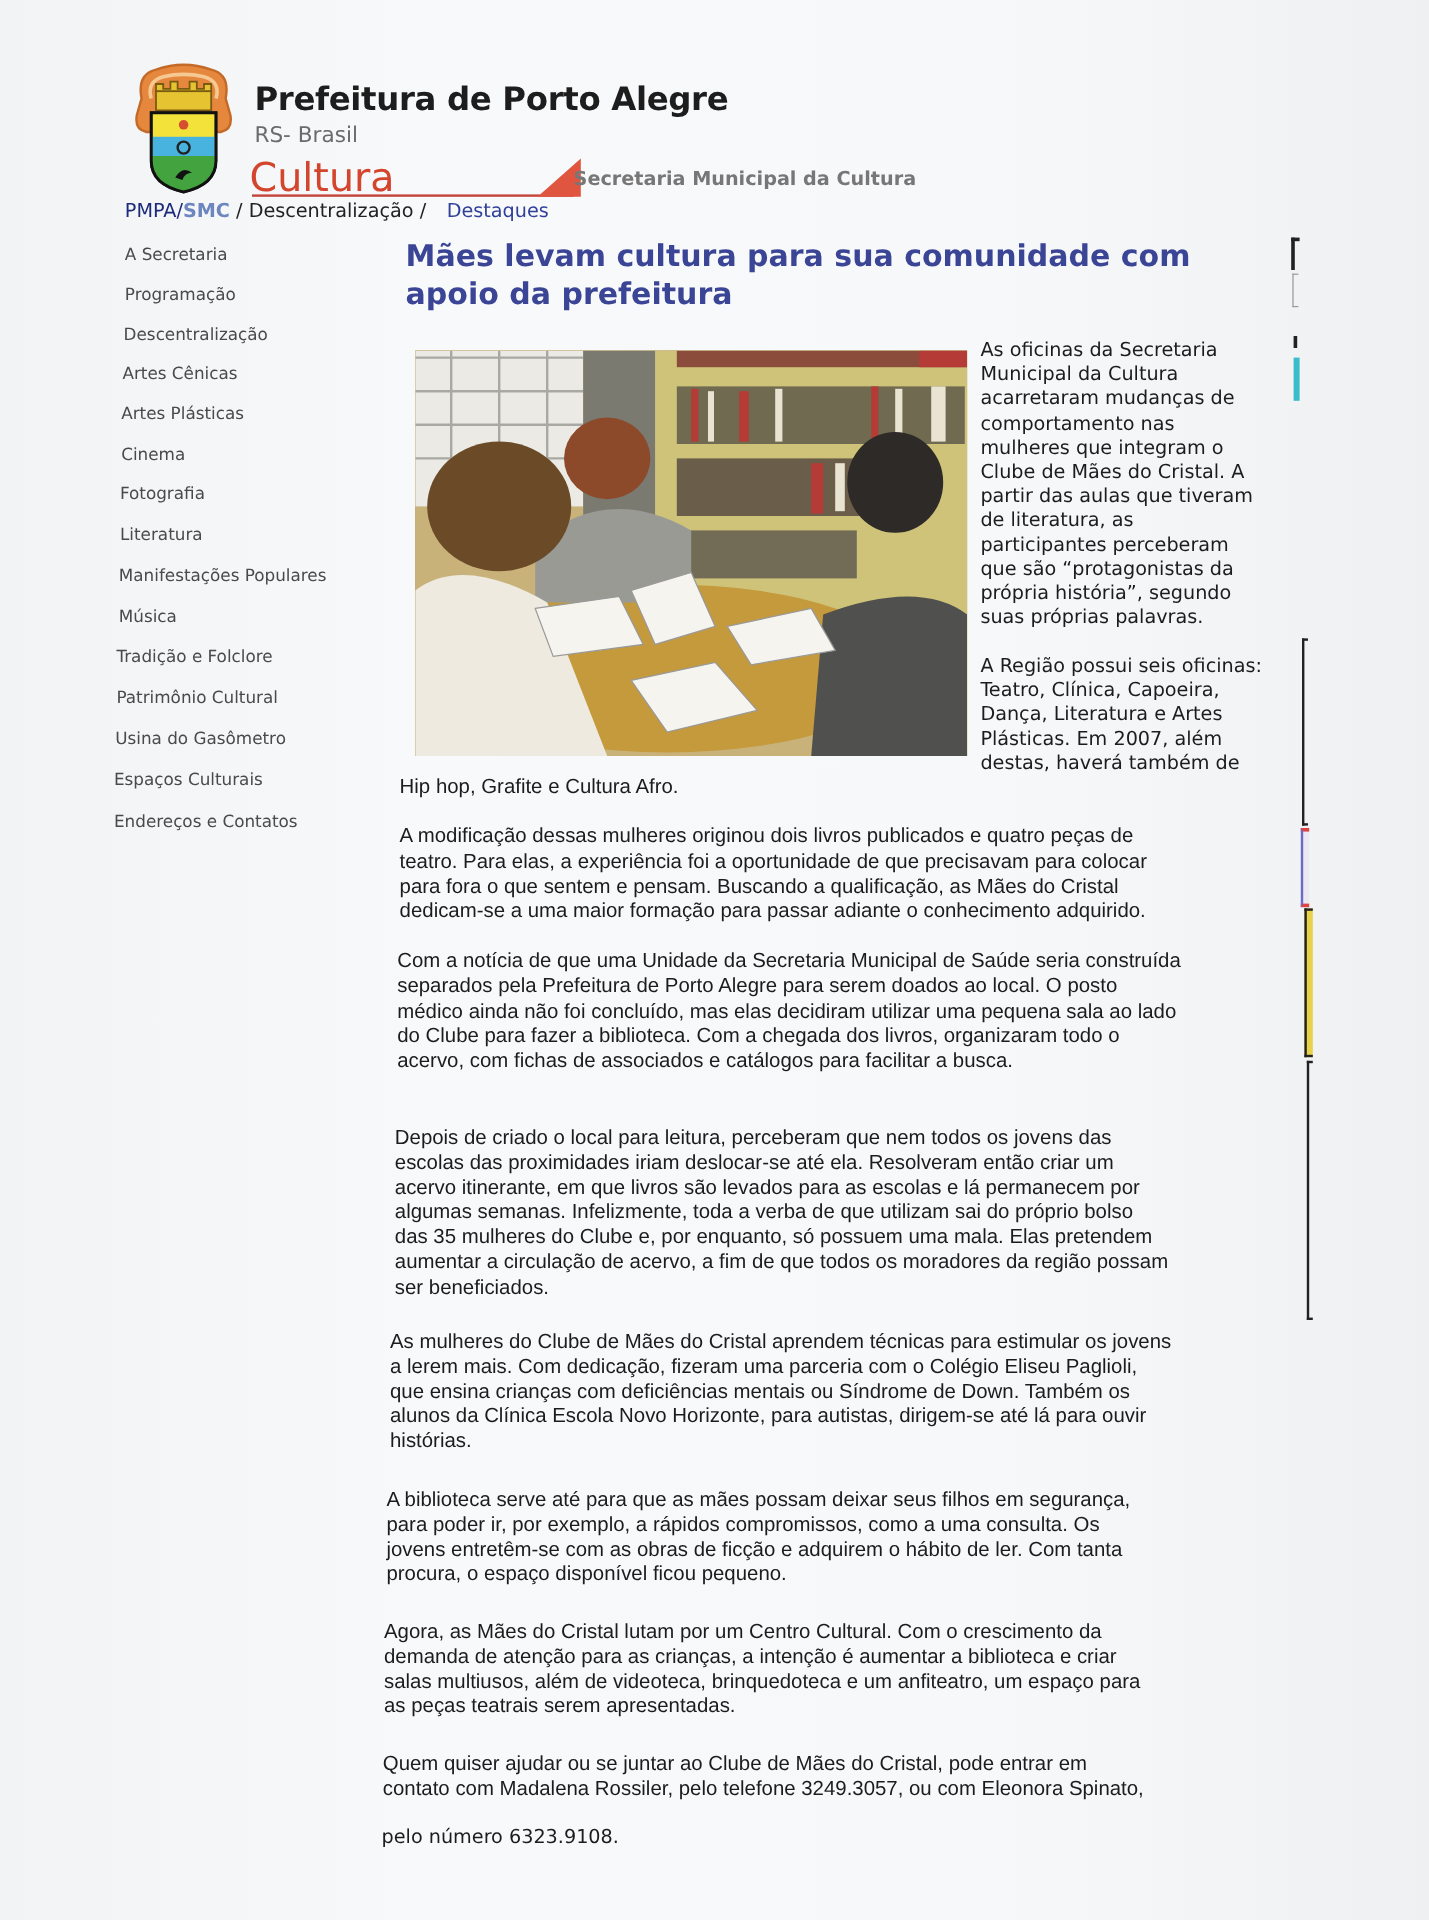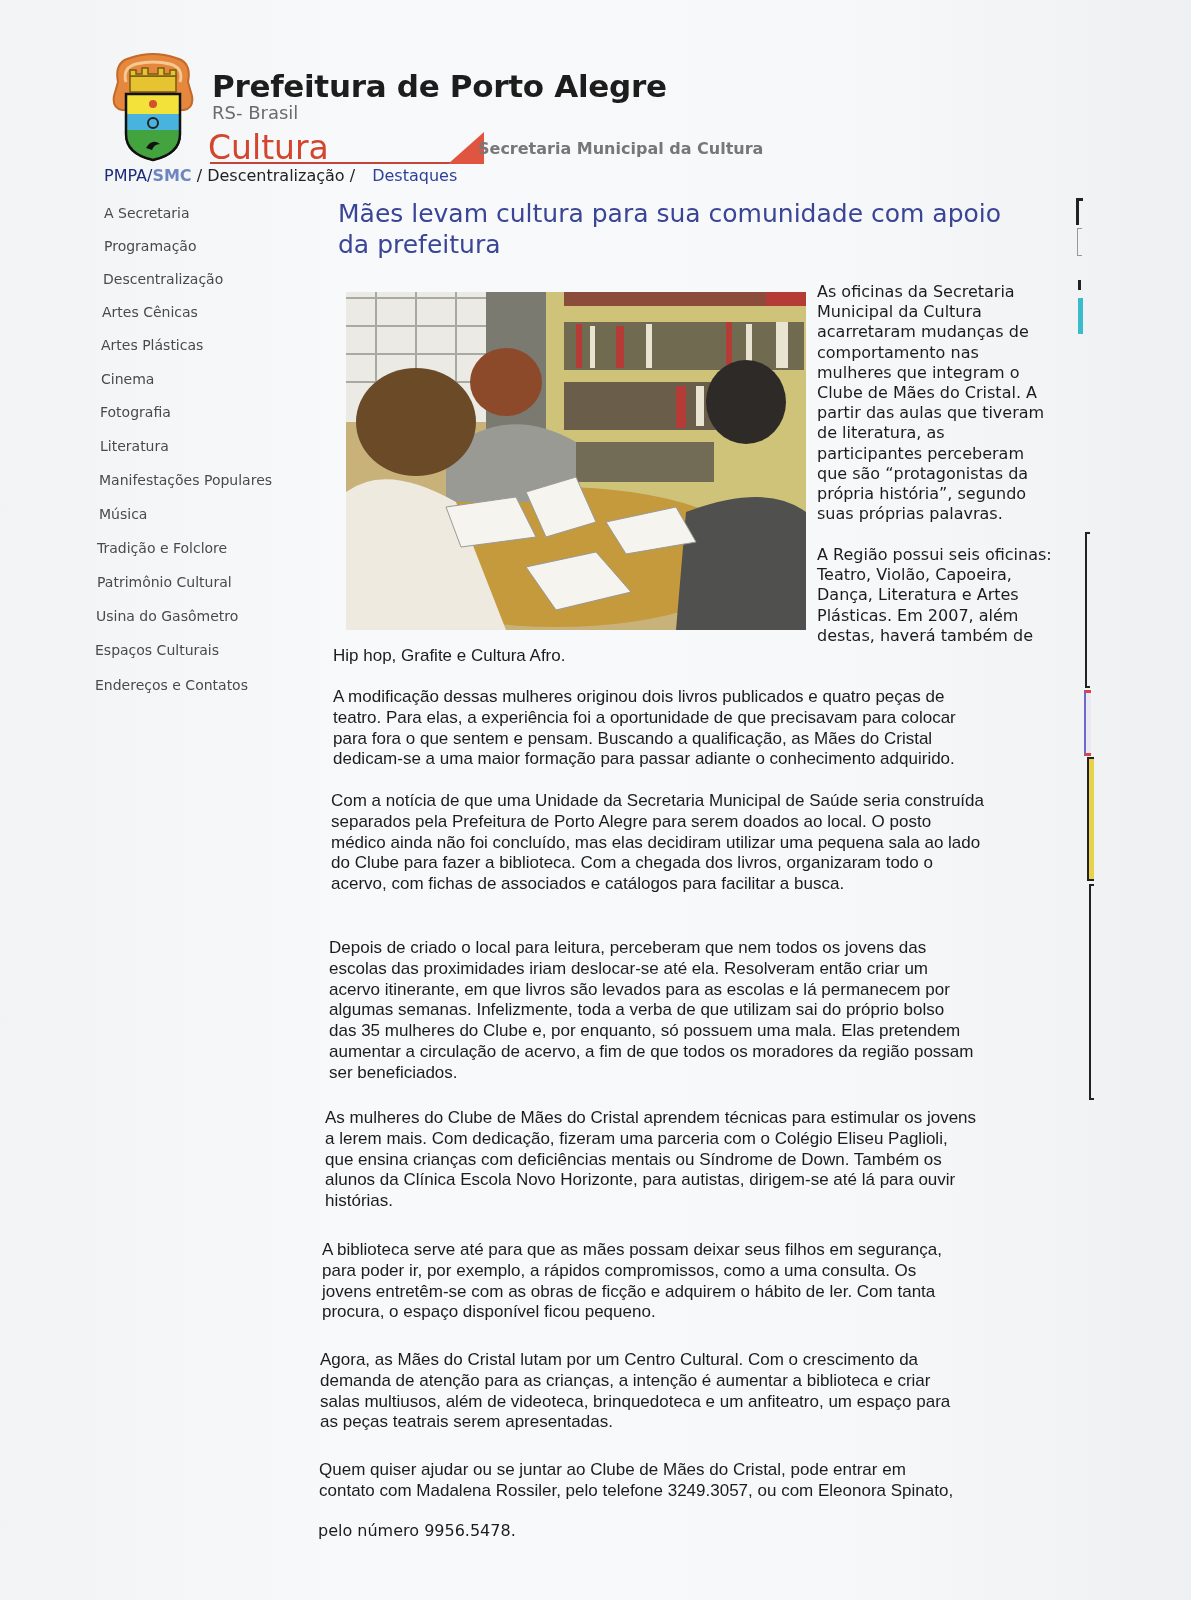--- a/index.html
+++ b/index.html
@@ -5,36 +5,36 @@
     html, body { margin: 0; padding: 0; }
     body {
       width: 1191px; height: 1600px; overflow: hidden;
       background: linear-gradient(90deg, #f2f3f5 0%, #f8f9fb 30%, #f7f8fa 70%, #eef0f2 100%);
       font-family: "DejaVu Sans", sans-serif;
       color: #1c1c1c;
       position: relative;
     }
     .header { position: absolute; left: 108px; top: 52px; width: 760px; height: 120px; }
     .crest { position: absolute; left: 0; top: 0; width: 90px; height: 112px; }
-    .site-title { position: absolute; left: 104px; top: 16px; font-size: 31px; font-weight: bold; color: #1d1d1d; letter-spacing: -0.3px; white-space: nowrap; }
+    .site-title { position: absolute; left: 104px; top: 16px; font-size: 27px; font-weight: bold; color: #1d1d1d; letter-spacing: -0.3px; white-space: nowrap; }
     .site-sub { position: absolute; left: 104px; top: 50px; font-size: 18px; color: #6b6b6b; }
     .section-title { position: absolute; left: 100px; top: 76px; font-size: 33px; color: #d3452c; font-weight: normal; }
     .red-line { position: absolute; left: 102px; top: 110px; width: 268px; height: 2px; background: #c3453a; }
     .red-tri { position: absolute; left: 340px; top: 80px; width: 0; height: 0; border-left: 36px solid transparent; border-bottom: 32px solid #df5540; }
     .dept-title { position: absolute; left: 370px; top: 87px; font-size: 16px; color: #777; font-weight: bold; white-space: nowrap; }
 
     .breadcrumb { position: absolute; left: 104px; top: 166px; font-size: 16px; white-space: nowrap; color: #222; }
     .breadcrumb .c-navy { color: #1b2a7a; }
     .breadcrumb .c-lite { color: #6d86c0; font-weight: bold; }
     .breadcrumb .c-blue { color: #2f3f9a; margin-left: 12px; }
 
     .sidebar { position: absolute; left: 92px; top: 200px; width: 210px; }
     .nav-item { position: absolute; font-size: 14px; color: #4a4a4a; white-space: nowrap; cursor: pointer; }
 
-    .article-title { position: absolute; left: 338px; top: 198px; width: 700px; font-size: 25px; font-weight: normal; color: #3b4596; line-height: 31px; }
+    .article-title { position: absolute; left: 338px; top: 198px; width: 700px; font-size: 25px; font-weight: bold; color: #3b4596; line-height: 31px; }
 
     .photo { position: absolute; left: 346px; top: 292px; width: 460px; height: 338px; overflow: hidden; background: #b69a55; }
 
     .p-side { position: absolute; left: 817px; width: 260px; font-size: 16px; line-height: 20.2px; color: #1c1c1c; }
 
     .para { position: absolute; font-family: "Liberation Sans", sans-serif; font-size: 17px; line-height: 20.8px; color: #1c1c1c; }
 
     .edge { position: absolute; }
   </style>
 </head>
@@ -150,21 +150,21 @@
   <div>Clube de Mães do Cristal. A</div>
   <div>partir das aulas que tiveram</div>
   <div>de literatura, as</div>
   <div>participantes perceberam</div>
   <div>que são “protagonistas da</div>
   <div>própria história”, segundo</div>
   <div>suas próprias palavras.</div>
 </div>
 <div class="p-side" style="top:545px">
   <div>A Região possui seis oficinas:</div>
-  <div>Teatro, Violão, Capoeira,</div>
+  <div>Teatro, Clínica, Capoeira,</div>
   <div>Dança, Literatura e Artes</div>
   <div>Plásticas. Em 2007, além</div>
   <div>destas, haverá também de</div>
 </div>
 
 <div class="para" style="left:333px;top:646px">
   <div>Hip hop, Grafite e Cultura Afro.</div>
 </div>
 
 <div class="para" style="left:333px;top:687px">
@@ -213,21 +213,21 @@
   <div>salas multiusos, além de videoteca, brinquedoteca e um anfiteatro, um espaço para</div>
   <div>as peças teatrais serem apresentadas.</div>
 </div>
 
 <div class="para" style="left:319px;top:1460px">
   <div>Quem quiser ajudar ou se juntar ao Clube de Mães do Cristal, pode entrar em</div>
   <div>contato com Madalena Rossiler, pelo telefone 3249.3057, ou com Eleonora Spinato,</div>
 </div>
 
 <div class="para" style="left:318px;top:1521px;font-family:'DejaVu Sans',sans-serif;font-size:16px">
-  <div>pelo número 9956.5478.</div>
+  <div>pelo número 6323.9108.</div>
 </div>
 
 <div class="edge" style="left:1076px;top:198px;width:4px;height:24px;border-left:3px solid #222;border-top:3px solid #222"></div>
 <div class="edge" style="left:1077px;top:228px;width:4px;height:26px;border:1px solid #999;border-right:none"></div>
 <div class="edge" style="left:1078px;top:280px;width:3px;height:10px;background:#222"></div>
 <div class="edge" style="left:1078px;top:298px;width:5px;height:36px;background:#3bbccd"></div>
 <div class="edge" style="left:1085px;top:532px;width:3px;height:152px;border-left:2px solid #222;border-top:2px solid #222;border-bottom:2px solid #222"></div>
 <div class="edge" style="left:1084px;top:690px;width:5px;height:60px;background:#ece8f2;border-left:2px solid #6a6ac8;border-top:3px solid #d44;border-bottom:3px solid #d44"></div>
 <div class="edge" style="left:1087px;top:757px;width:5px;height:120px;background:#e7d24a;border-left:2px solid #222;border-top:2px solid #222;border-bottom:2px solid #222"></div>
 <div class="edge" style="left:1089px;top:884px;width:3px;height:212px;border-left:2px solid #222;border-top:2px solid #222;border-bottom:2px solid #222"></div>

